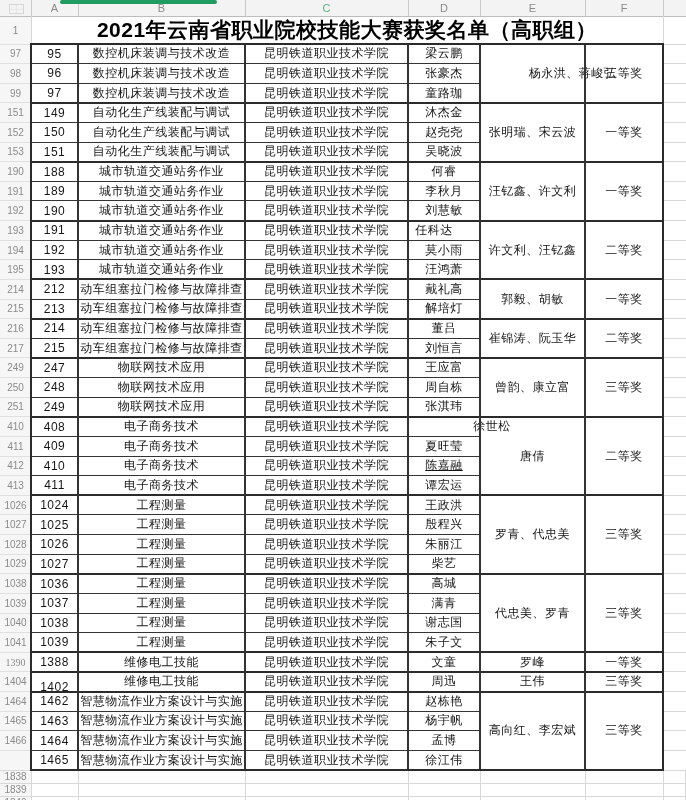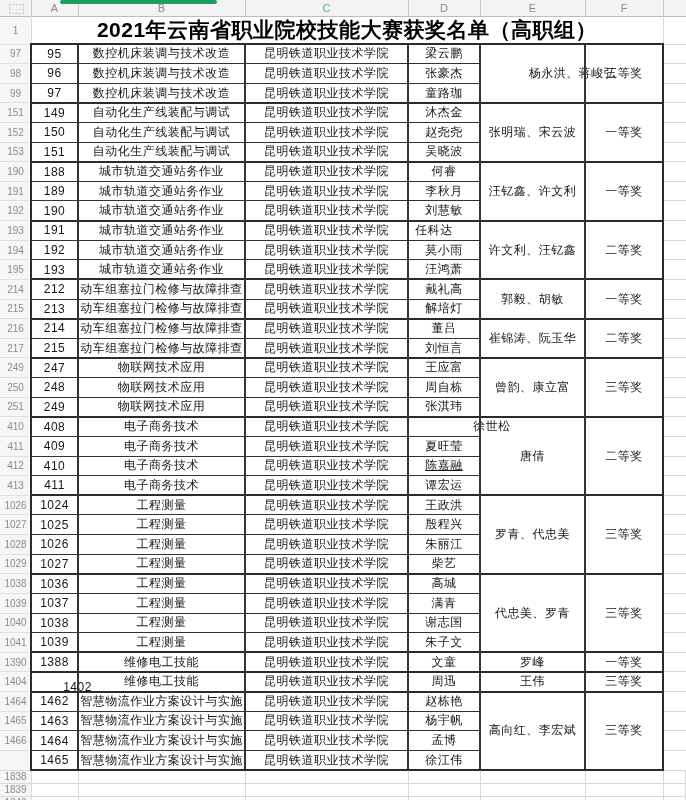--- a/index.html
+++ b/index.html
@@ -78,21 +78,21 @@
       <div class="rowhdr" style="left: 0px; top: 456.05px; width: 31px; height: 19.62px;">412</div>
       <div class="rowhdr" style="left: 0px; top: 475.68px; width: 31px; height: 19.62px;">413</div>
       <div class="rowhdr" style="left: 0px; top: 495.3px; width: 31px; height: 19.62px;">1026</div>
       <div class="rowhdr" style="left: 0px; top: 514.92px; width: 31px; height: 19.62px;">1027</div>
       <div class="rowhdr" style="left: 0px; top: 534.54px; width: 31px; height: 19.62px;">1028</div>
       <div class="rowhdr" style="left: 0px; top: 554.16px; width: 31px; height: 19.62px;">1029</div>
       <div class="rowhdr" style="left: 0px; top: 573.78px; width: 31px; height: 19.62px;">1038</div>
       <div class="rowhdr" style="left: 0px; top: 593.41px; width: 31px; height: 19.62px;">1039</div>
       <div class="rowhdr" style="left: 0px; top: 613.03px; width: 31px; height: 19.62px;">1040</div>
       <div class="rowhdr" style="left: 0px; top: 632.65px; width: 31px; height: 19.62px;">1041</div>
-      <div class="rowhdr" style="left: 0px; top: 652.27px; width: 31px; height: 19.62px;">1390</div>
+      <div class="rowhdr" style="left: 0px; top: 652.27px; width: 31px; height: 19.62px; font-family: Liberation Serif, serif;">1390</div>
       <div class="rowhdr" style="left: 0px; top: 671.89px; width: 31px; height: 19.62px;">1404</div>
       <div class="rowhdr" style="left: 0px; top: 691.51px; width: 31px; height: 19.62px;">1464</div>
       <div class="rowhdr" style="left: 0px; top: 711.14px; width: 31px; height: 19.62px;">1465</div>
       <div class="rowhdr" style="left: 0px; top: 730.76px; width: 31px; height: 19.62px;">1466</div>
       <div class="rowhdr" style="left: 0px; top: 750.38px; width: 31px; height: 19.62px; margin-top: 31px;">1467</div>
       <div class="rowhdr" style="left: 0px; top: 770px; width: 31px; height: 13px;">1838</div>
       <div class="rowhdr" style="left: 0px; top: 783px; width: 31px; height: 13px;">1839</div>
       <div class="rowhdr" style="left: 0px; top: 796px; width: 31px; height: 13px;">1840</div>
     </div>
   <div id="title-cell" style="left:31px;top:16px;width:632px;height:28px;">2021年云南省职业院校技能大赛获奖名单（高职组）</div>
@@ -218,21 +218,21 @@
       <div class="cell" style="left: 245px; top: 613.03px; width: 163px; height: 19.62px;">昆明铁道职业技术学院</div>
       <div class="cell" style="left: 408px; top: 613.03px; width: 72px; height: 19.62px;">谢志国</div>
       <div class="cell" style="left: 31px; top: 632.65px; width: 47px; height: 19.62px;">1039</div>
       <div class="cell" style="left: 78px; top: 632.65px; width: 167px; height: 19.62px;">工程测量</div>
       <div class="cell" style="left: 245px; top: 632.65px; width: 163px; height: 19.62px;">昆明铁道职业技术学院</div>
       <div class="cell" style="left: 408px; top: 632.65px; width: 72px; height: 19.62px;">朱子文</div>
       <div class="cell" style="left: 31px; top: 652.27px; width: 47px; height: 19.62px;">1388</div>
       <div class="cell" style="left: 78px; top: 652.27px; width: 167px; height: 19.62px;">维修电工技能</div>
       <div class="cell" style="left: 245px; top: 652.27px; width: 163px; height: 19.62px;">昆明铁道职业技术学院</div>
       <div class="cell" style="left: 408px; top: 652.27px; width: 72px; height: 19.62px;">文童</div>
-      <div class="cell" style="left: 31px; top: 671.89px; width: 47px; height: 31px; padding-left: 23px;">1402</div>
+      <div class="cell" style="left: 31px; top: 671.89px; width: 47px; height: 31px;">1402</div>
       <div class="cell" style="left: 78px; top: 671.89px; width: 167px; height: 19.62px;">维修电工技能</div>
       <div class="cell" style="left: 245px; top: 671.89px; width: 163px; height: 19.62px;">昆明铁道职业技术学院</div>
       <div class="cell" style="left: 408px; top: 671.89px; width: 72px; height: 19.62px;">周迅</div>
       <div class="cell" style="left: 31px; top: 691.51px; width: 47px; height: 19.62px;">1462</div>
       <div class="cell" style="left: 78px; top: 691.51px; width: 167px; height: 19.62px;">智慧物流作业方案设计与实施</div>
       <div class="cell" style="left: 245px; top: 691.51px; width: 163px; height: 19.62px;">昆明铁道职业技术学院</div>
       <div class="cell" style="left: 408px; top: 691.51px; width: 72px; height: 19.62px;">赵栋艳</div>
       <div class="cell" style="left: 31px; top: 711.14px; width: 47px; height: 19.62px;">1463</div>
       <div class="cell" style="left: 78px; top: 711.14px; width: 167px; height: 19.62px;">智慧物流作业方案设计与实施</div>
       <div class="cell" style="left: 245px; top: 711.14px; width: 163px; height: 19.62px;">昆明铁道职业技术学院</div>

